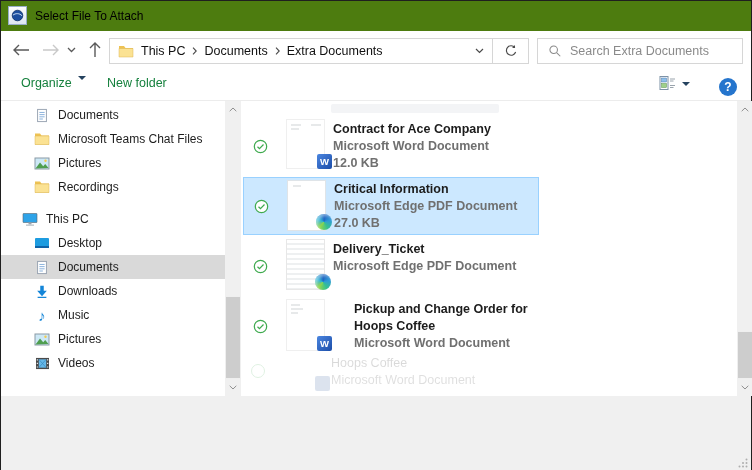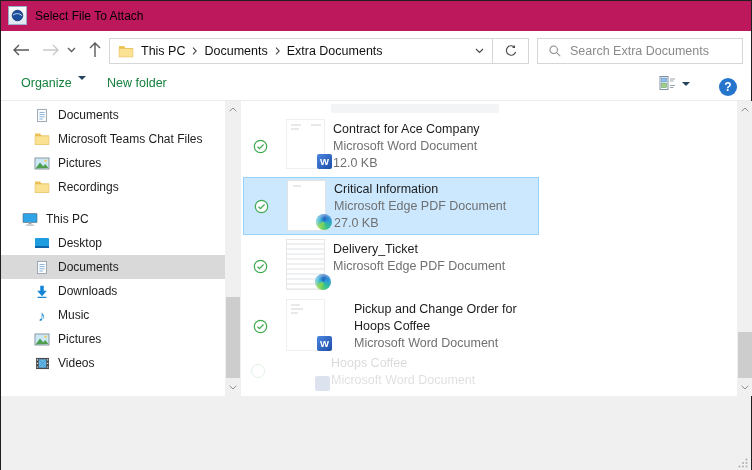--- a/index.html
+++ b/index.html
@@ -1,21 +1,21 @@
 <!DOCTYPE html>
 <html><head>
 <meta charset="utf-8">
 <style>
   * { box-sizing: border-box; margin: 0; padding: 0; }
   html,body { width:752px; height:470px; }
   body { font-family:"Liberation Sans", sans-serif; font-size:12px; color:#1d1d1d; background:#fff; position:relative; overflow:hidden; }
   .window { position:absolute; inset:0; border:1px solid #1f1f1f; background:#fff; }
 
   
-  .titlebar { position:absolute; left:0; top:0; width:100%; height:30px; background:#be185d; }
+  .titlebar { position:absolute; left:0; top:0; width:100%; height:30px; background:#4d7c0f; }
   .app-icon { position:absolute; left:7px; top:5px; width:19px; height:19px; border:1px solid #98aec9; background:linear-gradient(#fdfdfd,#dde6f2); display:flex; align-items:center; justify-content:center; }
   .title-text { position:absolute; left:34px; top:8px; font-size:12px; color:#000; }
 
   
   .nav-btn { position:absolute; top:38px; width:24px; height:22px; display:flex; align-items:center; justify-content:center; background:transparent; border:none; }
   .addr-bar { position:absolute; left:108px; top:37px; width:420px; height:26px; border:1px solid #d6d6d6; background:#fff; display:flex; align-items:center; }
   .crumbs { flex:1; display:flex; align-items:center; gap:7px; padding-left:8px; font-size:12.5px; color:#111; overflow:hidden; white-space:nowrap; }
   .crumb { cursor:default; }
   .addr-chevron { width:26px; height:100%; display:flex; align-items:center; justify-content:center; }
   .refresh-btn { width:36px; height:100%; border-left:1px solid #d6d6d6; display:flex; align-items:center; justify-content:center; }
@@ -50,21 +50,21 @@
   .filelist { position:absolute; left:240px; top:100px; width:496px; height:295px; background:#fff; overflow:hidden; }
   .ghost-top { position:absolute; left:90px; top:3px; width:168px; height:9px; background:#f3f4f6; border-radius:2px; }
   .file-item { position:absolute; left:2px; width:296px; padding:0; }
   .file-item.selected { background:#cce8ff; border:1px solid #99d1ff; }
   .sync-check { position:absolute; left:10px; width:15px; height:15px; }
   .thumb { position:absolute; left:43px; width:39px; background:#fff; border:1px solid #efefef; }
   .thumb .ln { position:absolute; background:#e7e9ea; height:2px; }
   .thumb.lines { background:repeating-linear-gradient(#fff 0 3px, #eef0f1 3px 5px); border:1px solid #e7e7e7; }
   .badge-word { position:absolute; width:15px; height:15px; border-radius:2px; background:linear-gradient(135deg,#4b86e0,#1c4da8); color:#fff; font-size:9.5px; font-weight:bold; display:flex; align-items:center; justify-content:center; }
   .badge-edge { position:absolute; width:16px; height:16px; border-radius:50%; background:conic-gradient(from 220deg,#8fd64b,#2bb3d6,#1e62c0,#2e9bd8,#35c28f,#8fd64b); box-shadow:inset 2px 2px 3px rgba(255,255,255,.45); }
-  .f-text { position:absolute; left:90px; top:3px; line-height:17px; font-size:12.5px; }
+  .f-text { position:absolute; left:90px; top:3px; line-height:17px; font-size:12.5px;font-weight:bold; }
   .f-name { color:#1c1c1c; }
   .f-meta { color:#707070; }
   .ghost-bottom { position:absolute; left:0; top:253px; width:300px; opacity:.16; }
   .ghost-bottom .g1 { position:absolute; left:90px; top:2px; font-size:12.5px; color:#1c1c1c; }
   .ghost-bottom .g2 { position:absolute; left:90px; top:19px; font-size:12.5px; color:#3c3c3c; }
   .ghost-bottom .gw { position:absolute; left:74px; top:22px; width:15px; height:15px; border-radius:2px; background:#2b579a; }
   .ghost-bottom .gc { position:absolute; left:10px; top:10px; width:14px; height:14px; border-radius:50%; border:1.5px solid #3faa4f; }
 
   
   .footer { position:absolute; left:0; top:395px; width:100%; height:75px; background:#f0f0f0; }

